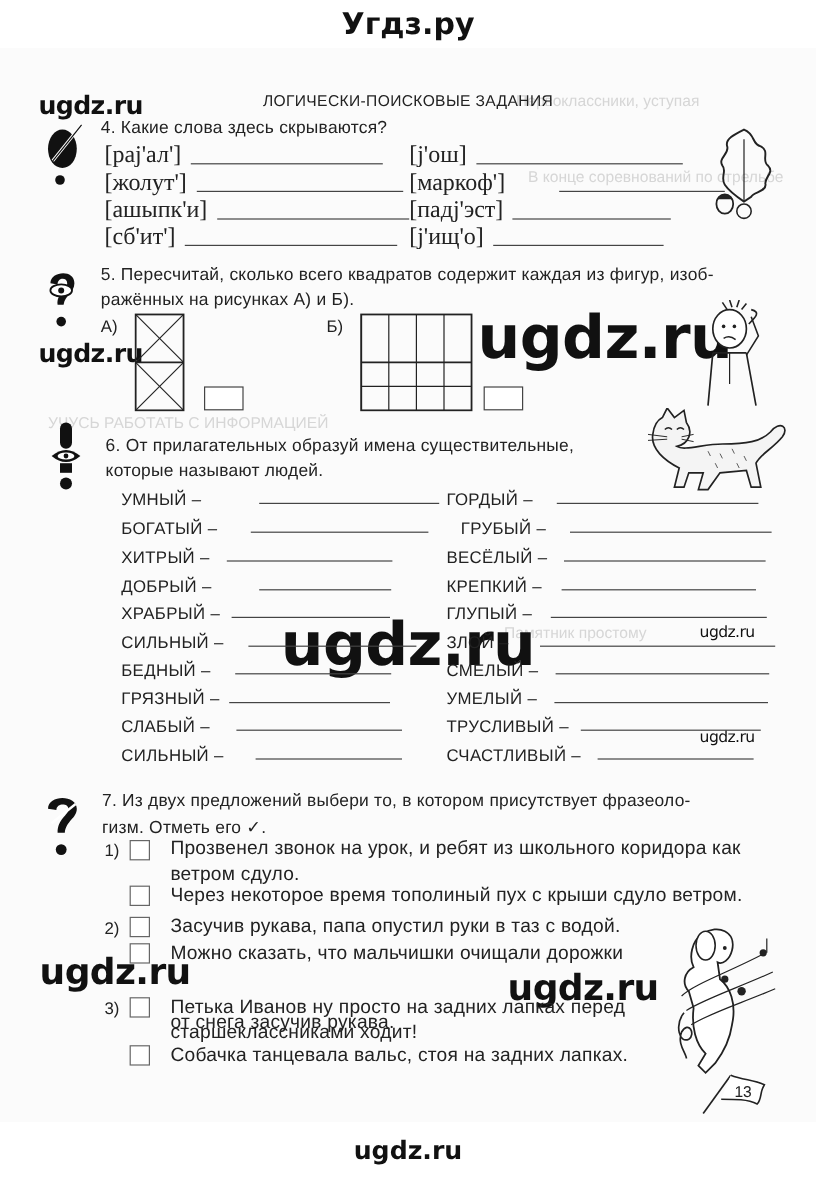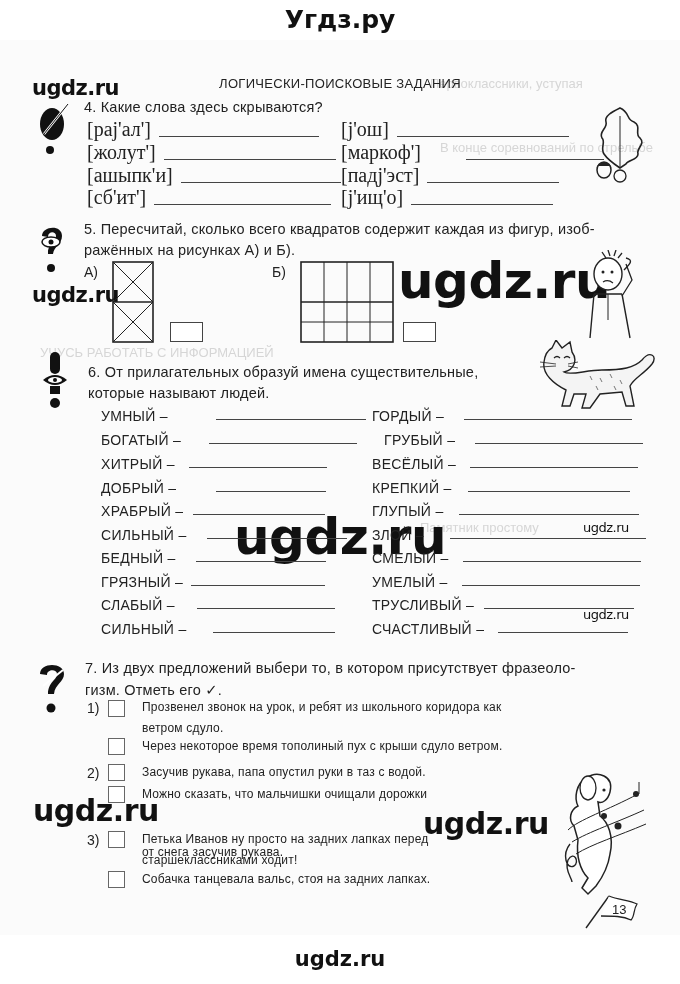--- a/index.html
+++ b/index.html
@@ -25,21 +25,21 @@
 
   .phon-row { position: absolute; display: flex; align-items: flex-end; font-size: 20px; font-family: Liberation Serif, serif; }
   .line { display: inline-block; border-bottom: 1px solid #444; height: 1px; margin-left: 8px; margin-bottom: 4px; }
   .ans-box { position: absolute; border: 1px solid #444; background: #fff; }
   .fig-label { position: absolute; font-size: 14px; }
 
   .adj-row { position: absolute; display: flex; align-items: flex-end; font-size: 14px; letter-spacing: 0.3px; }
 
   .opt-num { position: absolute; font-size: 14px; }
   .chk { position: absolute; width: 17px; height: 17px; border: 1px solid #666; background: #fff; }
-  .opt-text { position: absolute; font-size: 12px; line-height: 21px; letter-spacing: 0.2px; }
+  .opt-text { position: absolute; font-size: 16px; line-height: 21px; letter-spacing: 0.2px; }
 
   .footer { position: absolute; top: 935px; left: 0; width: 680px; height: 49px; background: #fff; text-align: center; }
   .footer-wm { font-family: "DejaVu Sans", sans-serif; font-weight: bold; font-size: 21px; line-height: 49px; color: #111; }
 
   .pict { position: absolute; }
 </style>
 </head>
 <body>
 
 <div class="site-header">

